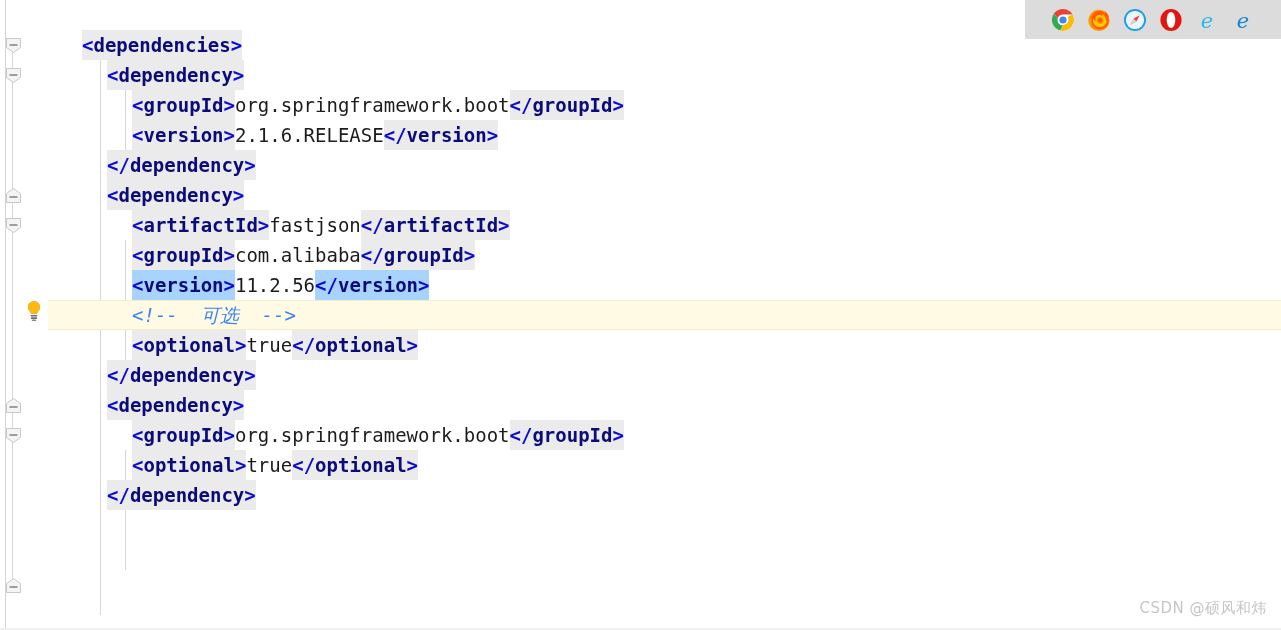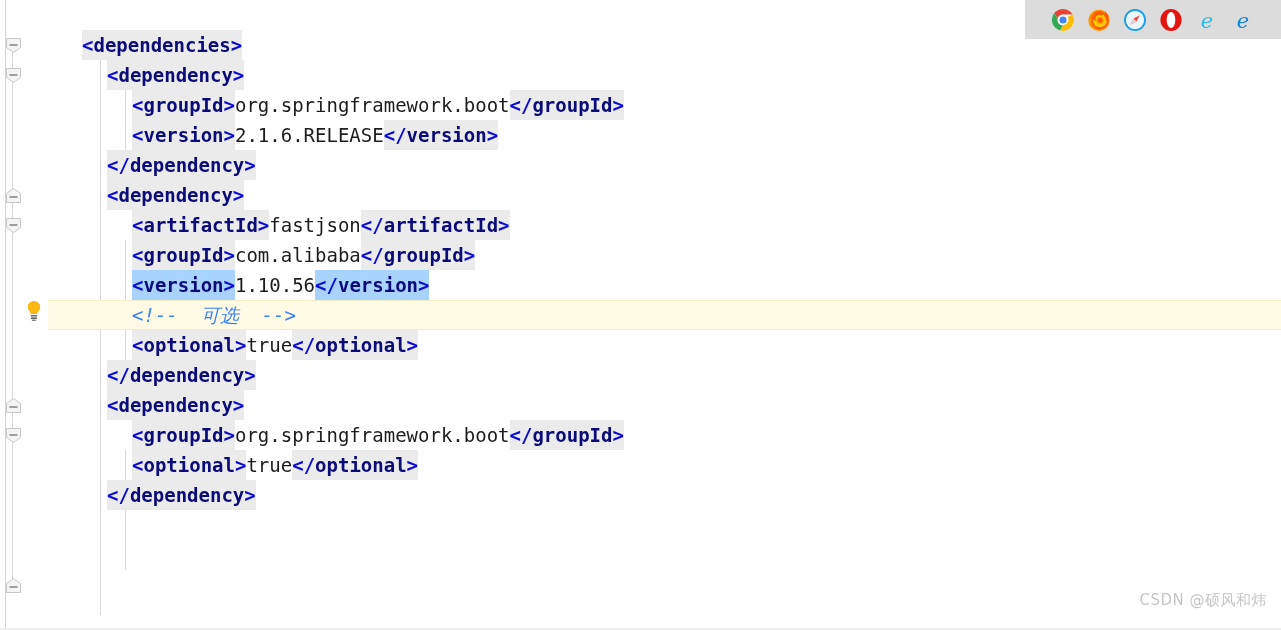--- a/index.html
+++ b/index.html
@@ -130,21 +130,21 @@
   }
   .browser-bar .bicon {
     width: 24px; height: 24px;
     display: block;
     cursor: pointer;
   }
 
   
   .watermark {
     position: absolute;
-    right: 14px; bottom: 20px;
+    right: 14px; bottom: 12px;
     font-family: "DejaVu Sans", "Liberation Sans", sans-serif;
     font-size: 15px;
     color: #c6c6c6;
     letter-spacing: 0.5px;
     z-index: 15;
     white-space: nowrap;
   }
 
   
   .bottom-rule {
@@ -175,21 +175,21 @@
       </div>
     <div class="code-lines" id="code-lines">
         <div class="line"><span class="ln-pad" style="width: 0px;"></span><span class="tok brk tagbg">&lt;</span><span class="tok tagname tagbg">dependencies</span><span class="tok brk tagbg">&gt;</span></div>
         <div class="line"><span class="ln-pad" style="width: 25px;"></span><span class="tok brk tagbg">&lt;</span><span class="tok tagname tagbg">dependency</span><span class="tok brk tagbg">&gt;</span></div>
         <div class="line"><span class="ln-pad" style="width: 50px;"></span><span class="tok brk tagbg">&lt;</span><span class="tok tagname tagbg">groupId</span><span class="tok brk tagbg">&gt;</span><span class="tok txt">org.springframework.boot</span><span class="tok brk tagbg">&lt;/</span><span class="tok tagname tagbg">groupId</span><span class="tok brk tagbg">&gt;</span></div>
         <div class="line"><span class="ln-pad" style="width: 50px;"></span><span class="tok brk tagbg">&lt;</span><span class="tok tagname tagbg">version</span><span class="tok brk tagbg">&gt;</span><span class="tok txt">2.1.6.RELEASE</span><span class="tok brk tagbg">&lt;/</span><span class="tok tagname tagbg">version</span><span class="tok brk tagbg">&gt;</span></div>
         <div class="line"><span class="ln-pad" style="width: 25px;"></span><span class="tok brk tagbg">&lt;/</span><span class="tok tagname tagbg">dependency</span><span class="tok brk tagbg">&gt;</span></div>
         <div class="line"><span class="ln-pad" style="width: 25px;"></span><span class="tok brk tagbg">&lt;</span><span class="tok tagname tagbg">dependency</span><span class="tok brk tagbg">&gt;</span></div>
         <div class="line"><span class="ln-pad" style="width: 50px;"></span><span class="tok brk tagbg">&lt;</span><span class="tok tagname tagbg">artifactId</span><span class="tok brk tagbg">&gt;</span><span class="tok txt">fastjson</span><span class="tok brk tagbg">&lt;/</span><span class="tok tagname tagbg">artifactId</span><span class="tok brk tagbg">&gt;</span></div>
         <div class="line"><span class="ln-pad" style="width: 50px;"></span><span class="tok brk tagbg">&lt;</span><span class="tok tagname tagbg">groupId</span><span class="tok brk tagbg">&gt;</span><span class="tok txt">com.alibaba</span><span class="tok brk tagbg">&lt;/</span><span class="tok tagname tagbg">groupId</span><span class="tok brk tagbg">&gt;</span></div>
-        <div class="line"><span class="ln-pad" style="width: 50px;"></span><span class="tok brk selbg">&lt;</span><span class="tok tagname selbg">version</span><span class="tok brk selbg">&gt;</span><span class="tok txt">1.10.56</span><span class="tok brk selbg">&lt;/</span><span class="tok tagname selbg">version</span><span class="tok brk selbg">&gt;</span></div>
+        <div class="line"><span class="ln-pad" style="width: 50px;"></span><span class="tok brk selbg">&lt;</span><span class="tok tagname selbg">version</span><span class="tok brk selbg">&gt;</span><span class="tok txt">11.2.56</span><span class="tok brk selbg">&lt;/</span><span class="tok tagname selbg">version</span><span class="tok brk selbg">&gt;</span></div>
         <div class="line"><span class="ln-pad" style="width: 50px;"></span><span class="tok comment">&lt;!--  可选  --&gt;</span></div>
         <div class="line"><span class="ln-pad" style="width: 50px;"></span><span class="tok brk tagbg">&lt;</span><span class="tok tagname tagbg">optional</span><span class="tok brk tagbg">&gt;</span><span class="tok txt">true</span><span class="tok brk tagbg">&lt;/</span><span class="tok tagname tagbg">optional</span><span class="tok brk tagbg">&gt;</span></div>
         <div class="line"><span class="ln-pad" style="width: 25px;"></span><span class="tok brk tagbg">&lt;/</span><span class="tok tagname tagbg">dependency</span><span class="tok brk tagbg">&gt;</span></div>
         <div class="line"><span class="ln-pad" style="width: 25px;"></span><span class="tok brk tagbg">&lt;</span><span class="tok tagname tagbg">dependency</span><span class="tok brk tagbg">&gt;</span></div>
         <div class="line"><span class="ln-pad" style="width: 50px;"></span><span class="tok brk tagbg">&lt;</span><span class="tok tagname tagbg">groupId</span><span class="tok brk tagbg">&gt;</span><span class="tok txt">org.springframework.boot</span><span class="tok brk tagbg">&lt;/</span><span class="tok tagname tagbg">groupId</span><span class="tok brk tagbg">&gt;</span></div>
         <div class="line"><span class="ln-pad" style="width: 50px;"></span><span class="tok brk tagbg">&lt;</span><span class="tok tagname tagbg">optional</span><span class="tok brk tagbg">&gt;</span><span class="tok txt">true</span><span class="tok brk tagbg">&lt;/</span><span class="tok tagname tagbg">optional</span><span class="tok brk tagbg">&gt;</span></div>
         <div class="line"><span class="ln-pad" style="width: 25px;"></span><span class="tok brk tagbg">&lt;/</span><span class="tok tagname tagbg">dependency</span><span class="tok brk tagbg">&gt;</span></div>
       </div>
   </div>
 

